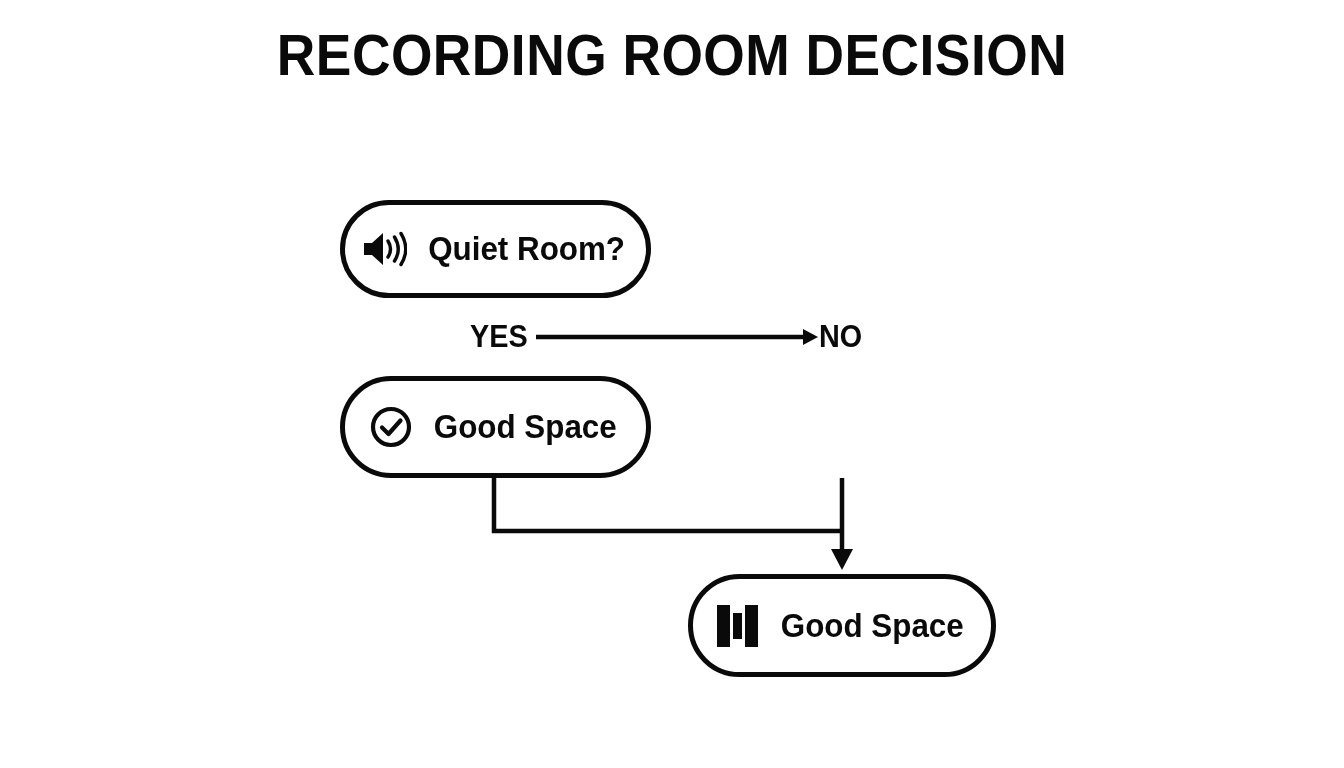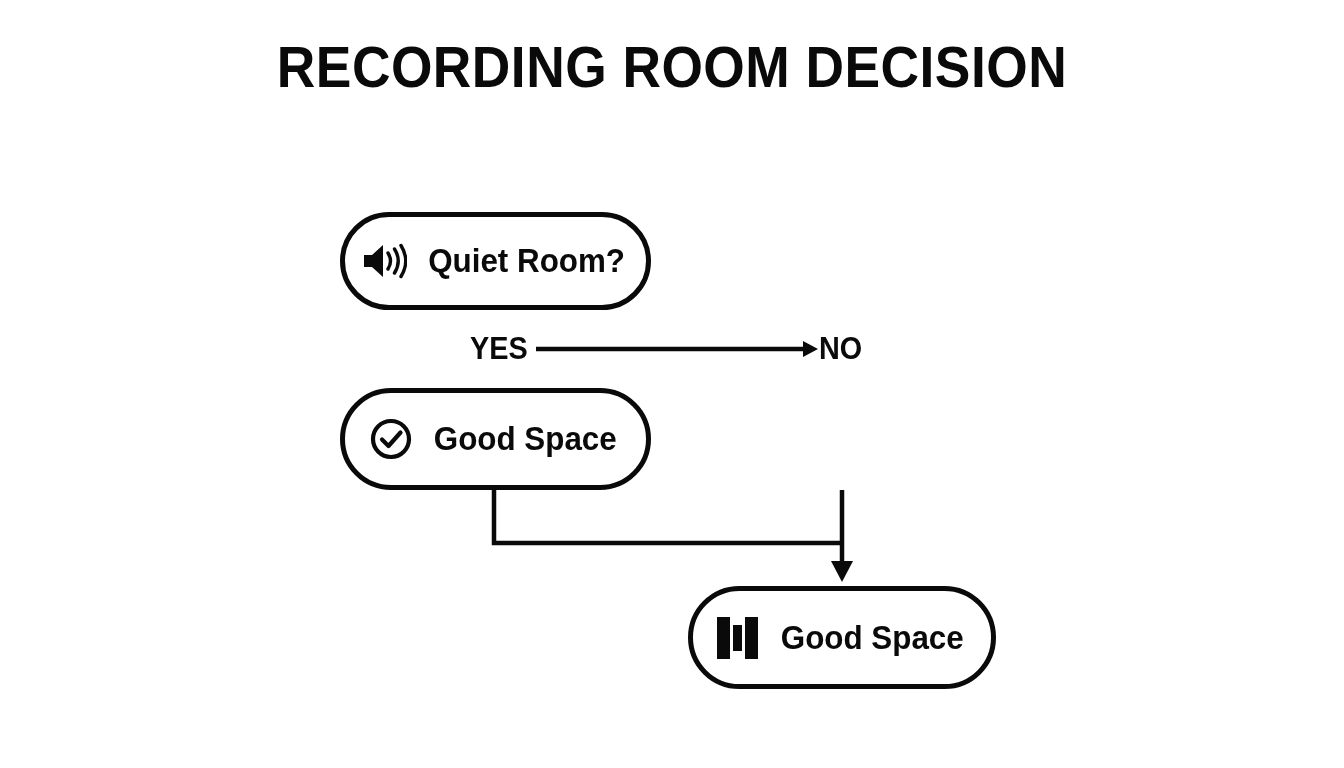--- a/index.html
+++ b/index.html
@@ -11,21 +11,21 @@
     width: 1344px;
     height: 768px;
     position: relative;
     overflow: hidden;
     font-family: "Liberation Sans", sans-serif;
     color: #111111;
   }
 
   #canvas {
     position: absolute;
-    left: 0; top: 16px;
+    left: 0; top: 4px;
     width: 1344px;
     height: 583px;
   }
 
   
   .title {
     position: absolute;
     left: 0;
     top: 16px;
     width: 1344px;

